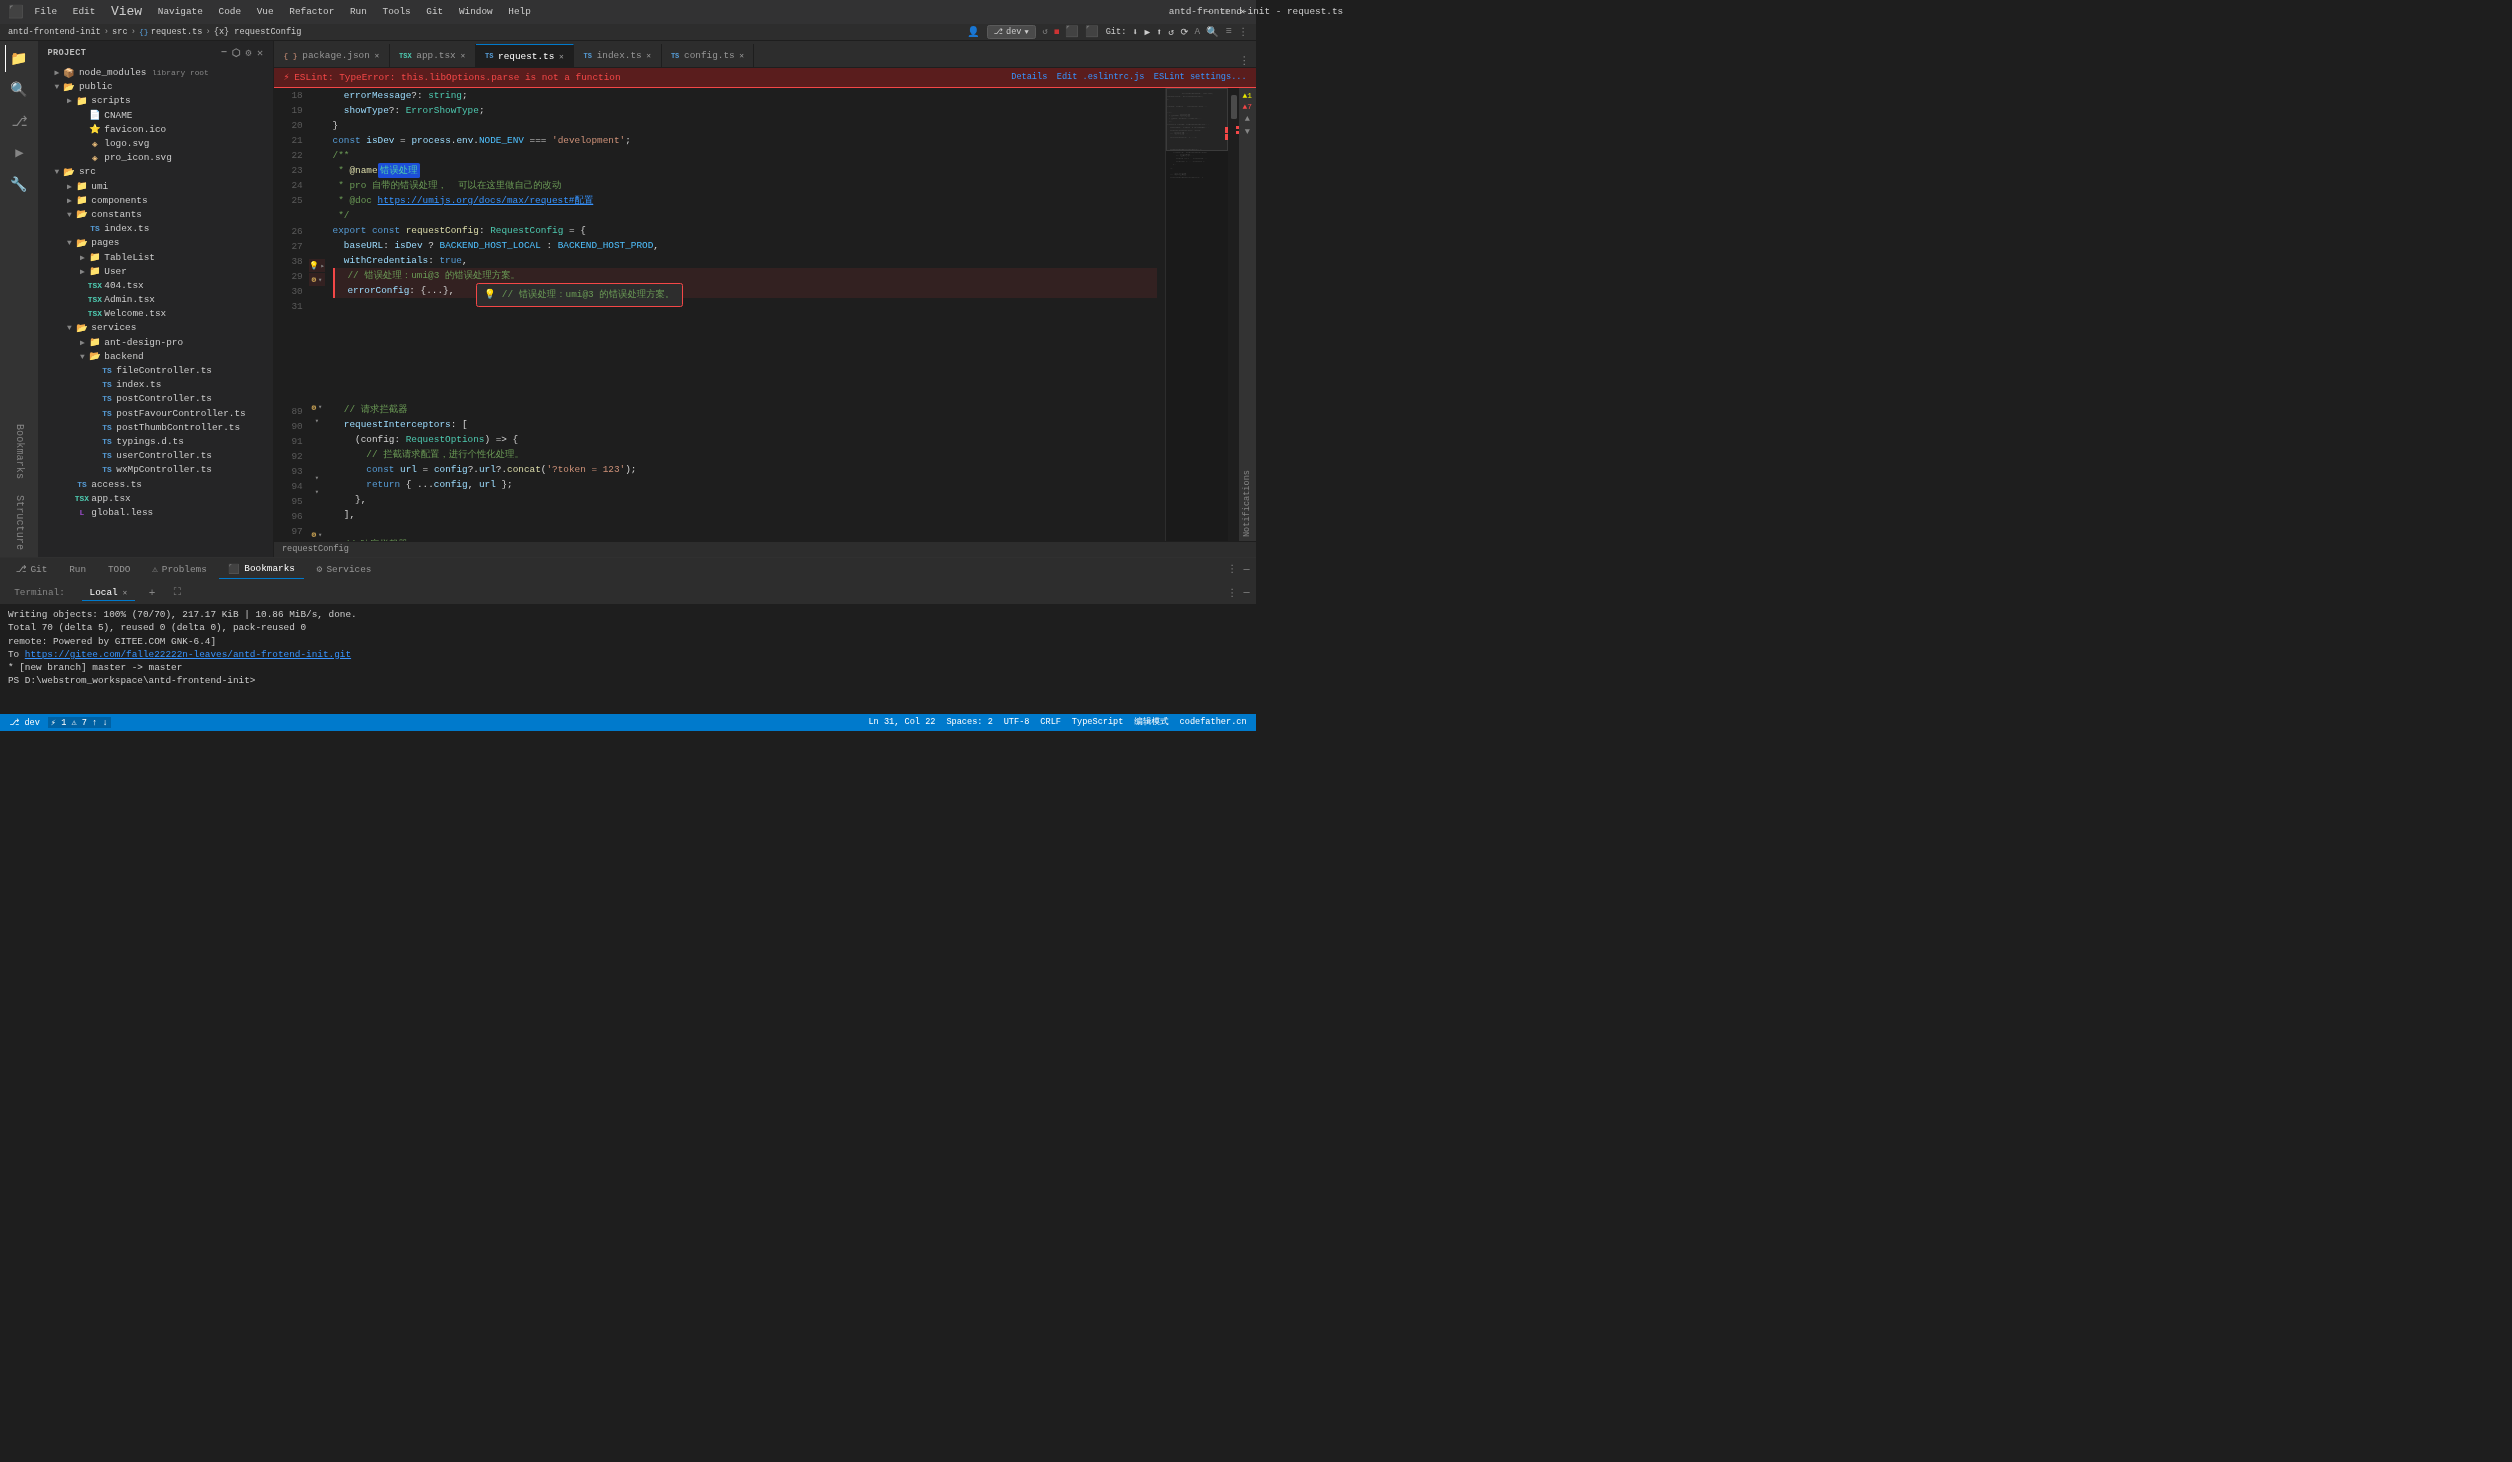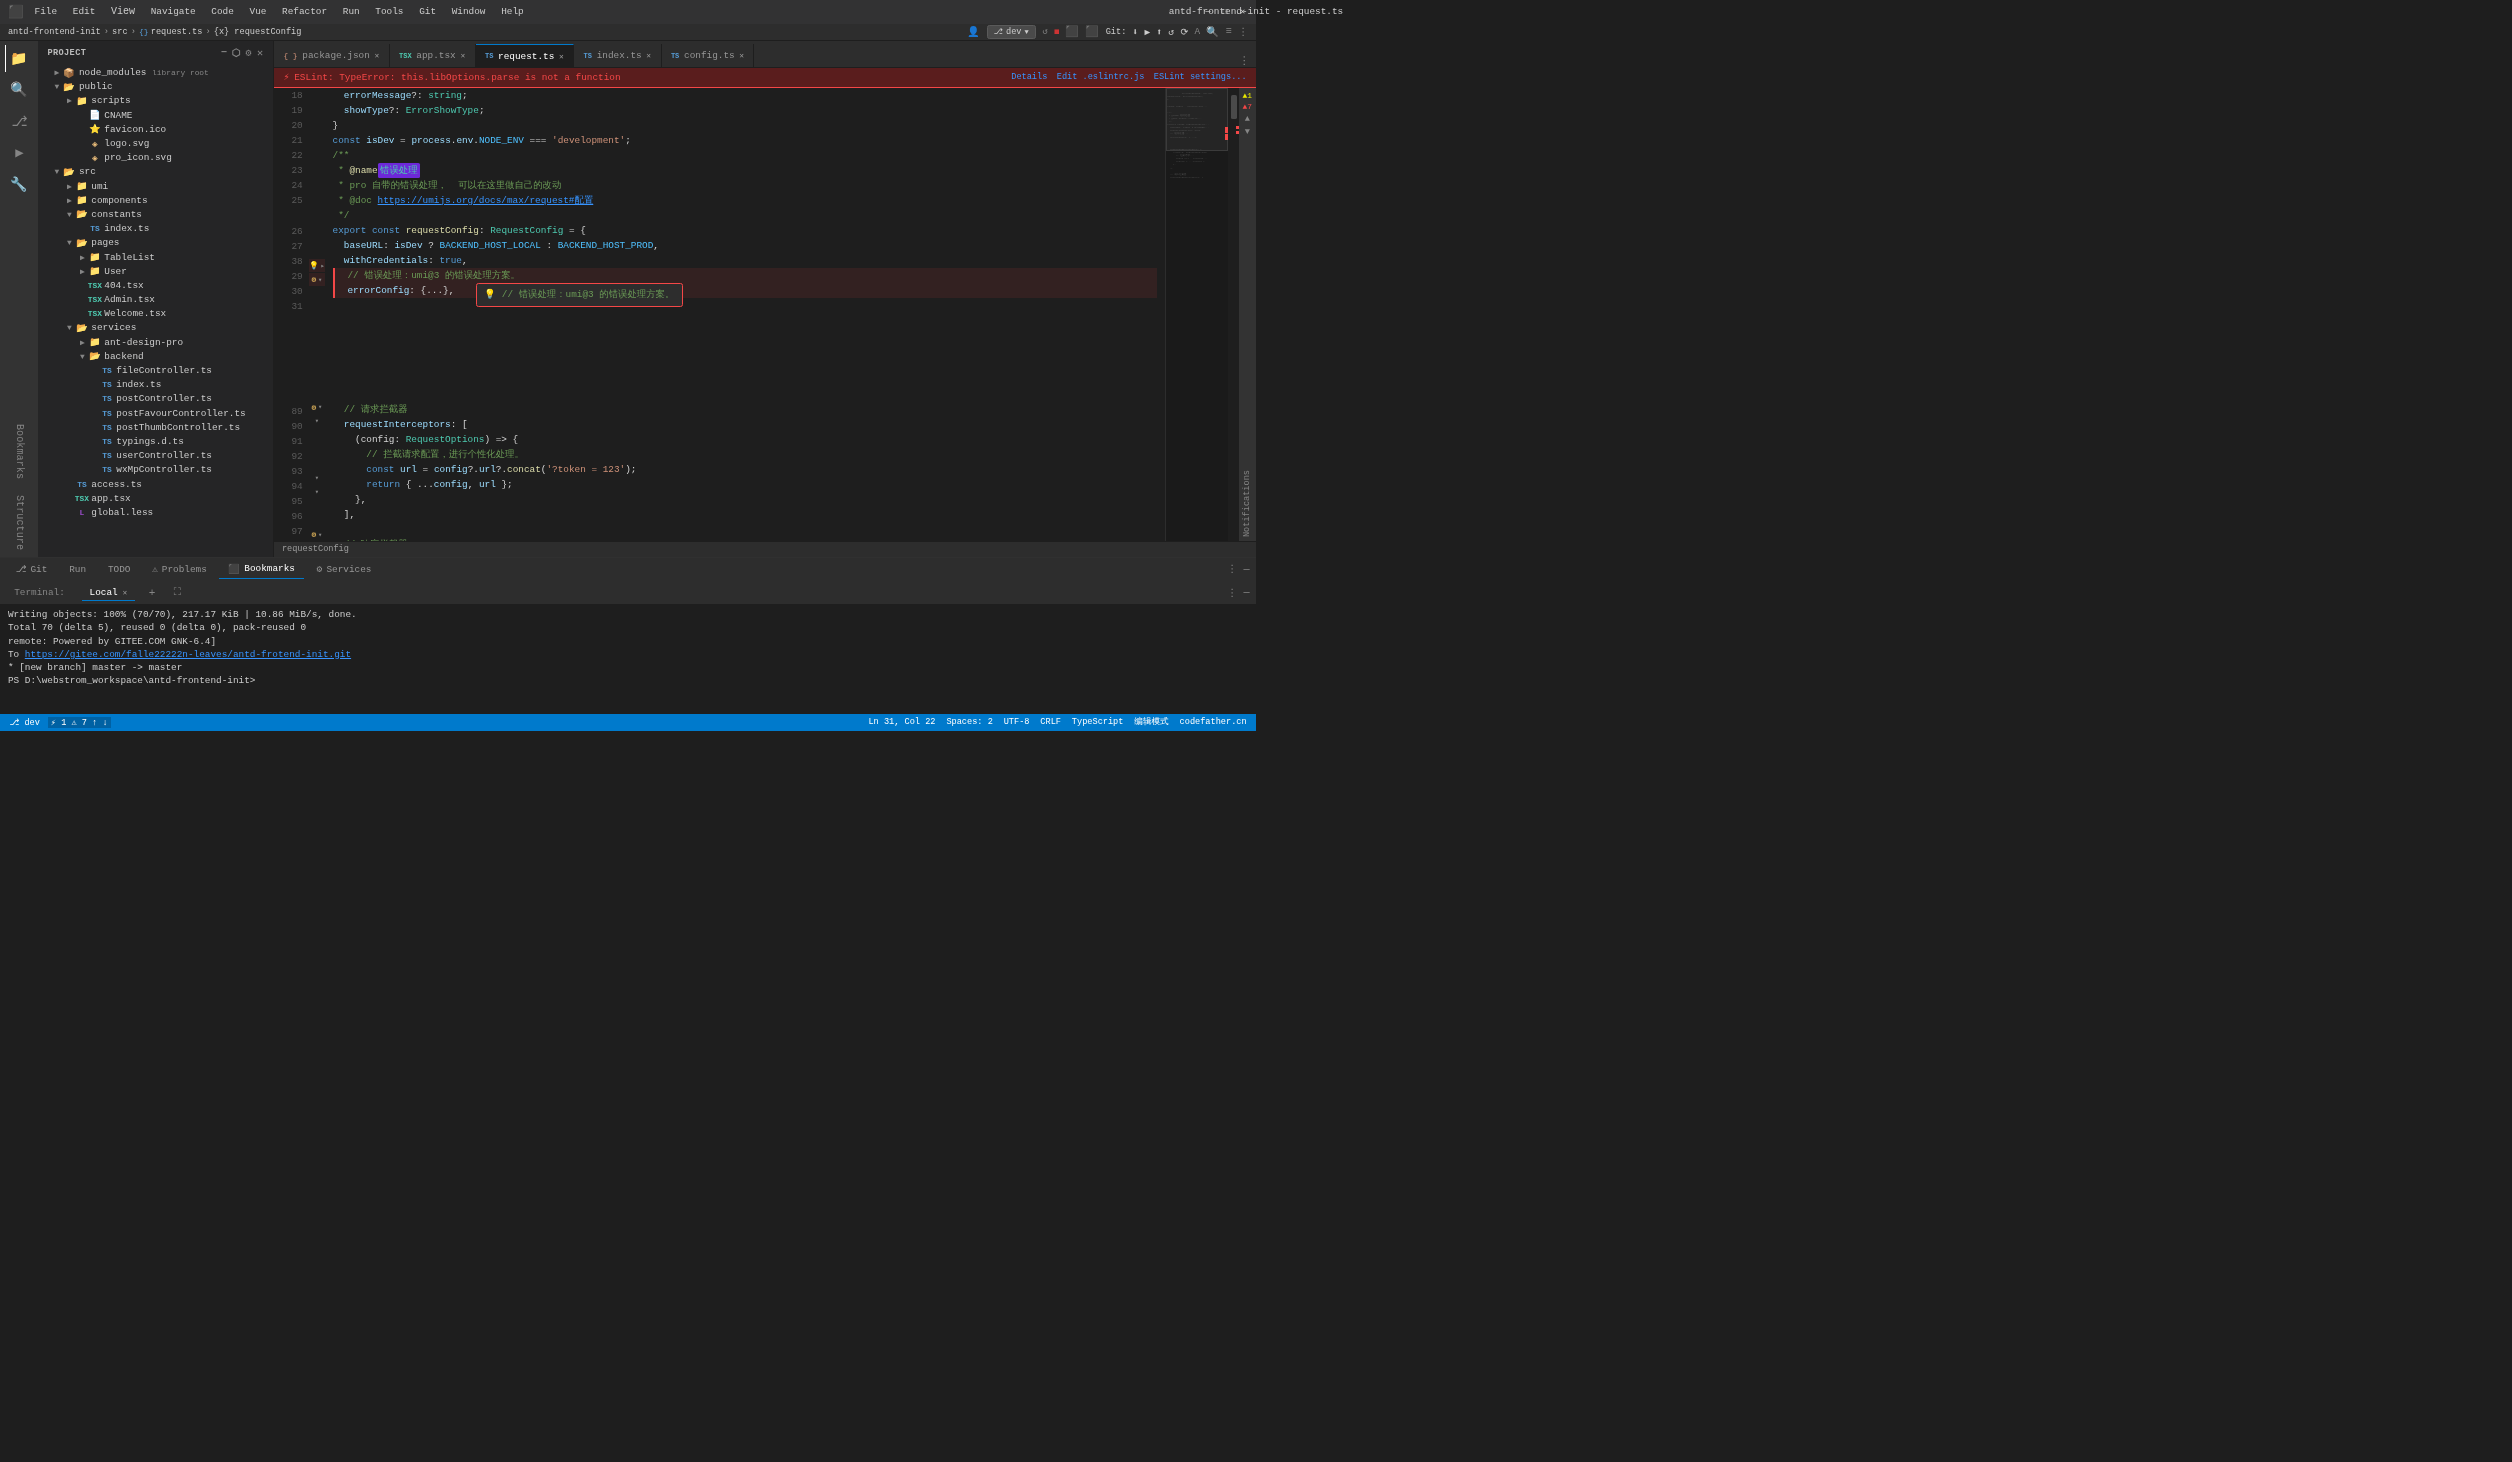--- a/index.html
+++ b/index.html
@@ -318,21 +318,21 @@
     }
   </style>
 </head>
 <body>
 
 <div class="title-bar">
   <div class="title-bar-left">
     <span style="font-size:12.6px;">⬛</span>
     <span style="padding:1.6px 4.7px;cursor:pointer;font-size:9.4px;">File</span>
     <span style="padding:1.6px 4.7px;cursor:pointer;font-size:9.4px;">Edit</span>
-    <span style="padding:1.6px 4.7px;cursor:pointer;font-size:10px;">View</span>
+    <span style="padding:1.6px 4.7px;cursor:pointer;font-size:13px;">View</span>
     <span style="padding:1.6px 4.7px;cursor:pointer;font-size:9.4px;">Navigate</span>
     <span style="padding:1.6px 4.7px;cursor:pointer;font-size:9.4px;">Code</span>
     <span style="padding:1.6px 4.7px;cursor:pointer;font-size:9.4px;">Vue</span>
     <span style="padding:1.6px 4.7px;cursor:pointer;font-size:9.4px;">Refactor</span>
     <span style="padding:1.6px 4.7px;cursor:pointer;font-size:9.4px;">Run</span>
     <span style="padding:1.6px 4.7px;cursor:pointer;font-size:9.4px;">Tools</span>
     <span style="padding:1.6px 4.7px;cursor:pointer;font-size:9.4px;">Git</span>
     <span style="padding:1.6px 4.7px;cursor:pointer;font-size:9.4px;">Window</span>
     <span style="padding:1.6px 4.7px;cursor:pointer;font-size:9.4px;">Help</span>
   </div>
@@ -750,21 +750,21 @@
 
           <div class="code-line">
             <span class="kw">const </span><span class="var">isDev</span><span class="op"> = </span><span class="var">process</span><span class="punc">.</span><span class="prop">env</span><span class="punc">.</span><span class="cn">NODE_ENV</span><span class="op"> === </span><span class="str">'development'</span><span class="punc">;</span>
           </div>
 
           <div class="code-line">
             <span class="cm">/**</span>
           </div>
 
           <div class="code-line">
-            <span class="cm"> * </span><span class="dec">@name</span> <span style="background:#6d28d9;color:#4ec9b0;padding:0 2.4px;border-radius:1.6px;">错误处理</span>
+            <span class="cm"> * </span><span class="dec">@name</span> <span style="background:#1d4ed8;color:#4ec9b0;padding:0 2.4px;border-radius:1.6px;">错误处理</span>
           </div>
 
           <div class="code-line">
             <span class="cm"> * pro 自带的错误处理，  可以在这里做自己的改动</span>
           </div>
 
           <div class="code-line">
             <span class="cm"> * @doc </span><span class="link">https://umijs.org/docs/max/request#配置</span>
           </div>
 

